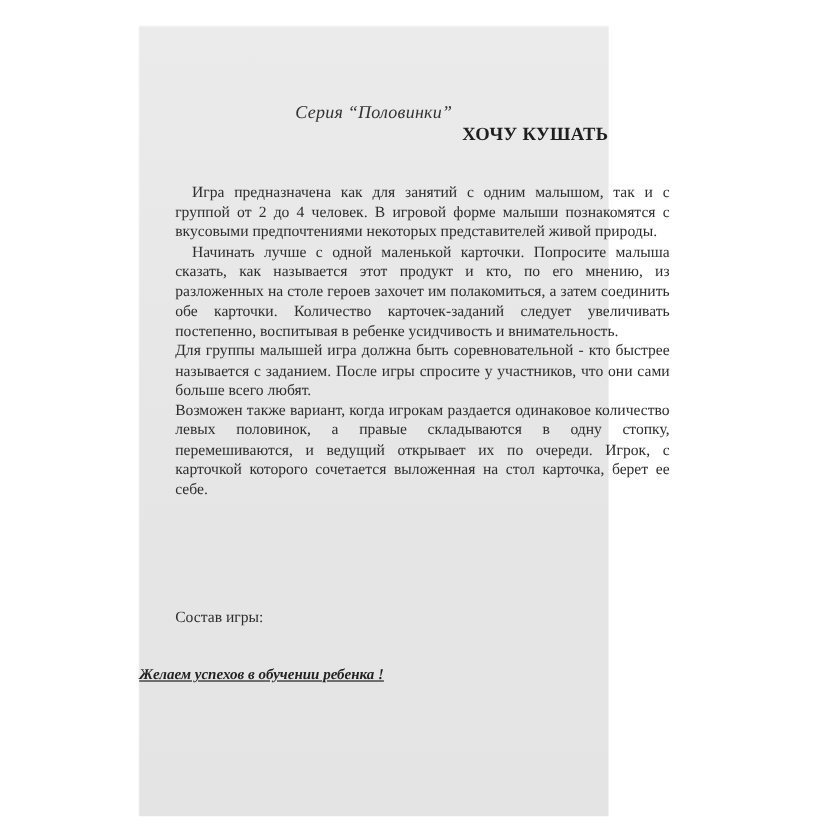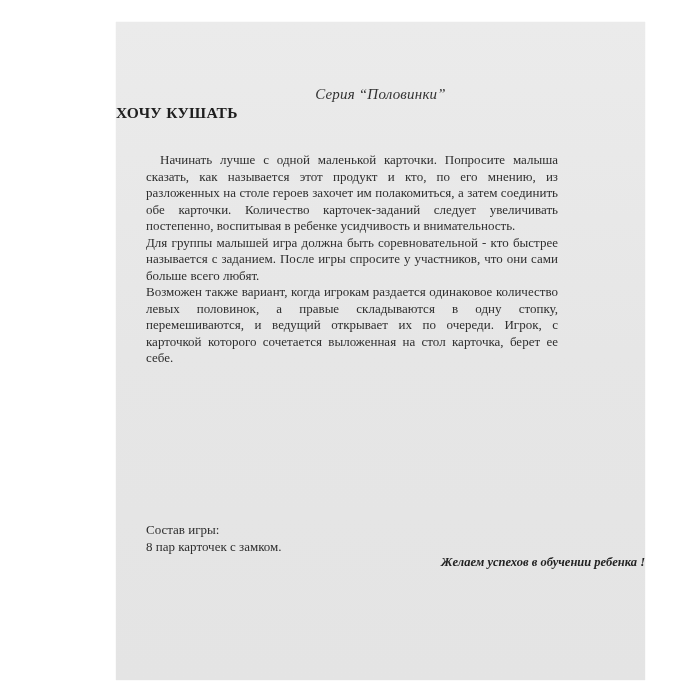--- a/index.html
+++ b/index.html
@@ -1,44 +1,44 @@
 <!DOCTYPE html>
 <html><head>
 <meta charset="utf-8">
 <style>
   html, body { margin:0; padding:0; }
   body { width:700px; height:700px; background:#ffffff; position:relative; overflow:hidden;
          font-family:"Liberation Serif", "DejaVu Serif", serif; color:#2a2a2a; }
-  .sheet { position:absolute; left:116px; top:22px; width:529px; height:658px;
+  .sheet { position:absolute; left:116px; top:22px; width:391px; height:658px;
            background:linear-gradient(180deg,#ebebeb 0%,#e6e6e6 50%,#e4e4e4 100%);
            box-shadow: 0 0 1px rgba(0,0,0,0.12); }
   .series { position:absolute; left:0; right:0; top:64px; text-align:center;
             font-style:italic; font-size:15px; letter-spacing:0.2px; color:#333; }
-  .title { position:absolute; left:0; right:0; top:82px; text-align:left;
+  .title { position:absolute; left:0; right:0; top:82px; text-align:right;
            font-weight:bold; font-size:15.5px; color:#1e1e1e; letter-spacing:0.3px; }
   .body { position:absolute; left:30px; width:412px; top:130px;
           font-size:13px; line-height:16.5px; text-align:justify; color:#2e2e2e; }
   .body p { margin:0; }
   .indent { text-indent:14px; }
-  .comp { position:absolute; left:30px; top:500px; font-size:13px; line-height:16.5px; color:#2e2e2e;font-family:Liberation Serif, serif; }
-  .wish { position:absolute; left:0; right:0; top:533px; text-align:right;
-          font-style:italic; font-weight:bold; font-size:12.5px; color:#222; }
+  .comp { position:absolute; left:30px; top:484px; font-size:13px; line-height:16.5px; color:#2e2e2e;font-family:Liberation Serif, serif; }
+  .wish { position:absolute; left:0; right:0; top:533px; text-align:left;
+          font-style:italic; font-weight:bold; font-size:12.5px; color:#222;text-decoration:underline; }
 </style>
 </head>
 <body>
 
 <div class="sheet">
   <div class="series">Серия “Половинки”</div>
   <div class="title">ХОЧУ КУШАТЬ</div>
 
   <div class="body">
+    <p class="indent">Игра предназначена как для занятий с одним малышом, так и с группой от 2 до 4 человек. В игровой форме малыши познакомятся с вкусовыми предпочтениями некоторых представителей живой природы.</p>
     <p class="indent">Начинать лучше с одной маленькой карточки. Попросите малыша сказать, как называется этот продукт и кто, по его мнению, из разложенных на столе героев захочет им полакомиться, а затем соединить обе карточки. Количество карточек-заданий следует увеличивать постепенно, воспитывая в ребенке усидчивость и внимательность.</p>
     <p>Для группы малышей игра должна быть соревновательной - кто быстрее называется с заданием. После игры спросите у участников, что они сами больше всего любят.</p>
     <p>Возможен также вариант, когда игрокам раздается одинаковое количество левых половинок, а правые складываются в одну стопку, перемешиваются, и ведущий открывает их по очереди. Игрок, с карточкой которого сочетается выложенная на стол карточка, берет ее себе.</p>
   </div>
 
   <div class="comp">
     <div>Состав игры:</div>
-    <div>8 пар карточек с замком.</div>
   </div>
 
   <div class="wish">Желаем успехов в обучении ребенка !</div>
 </div>
 
 </body></html>

